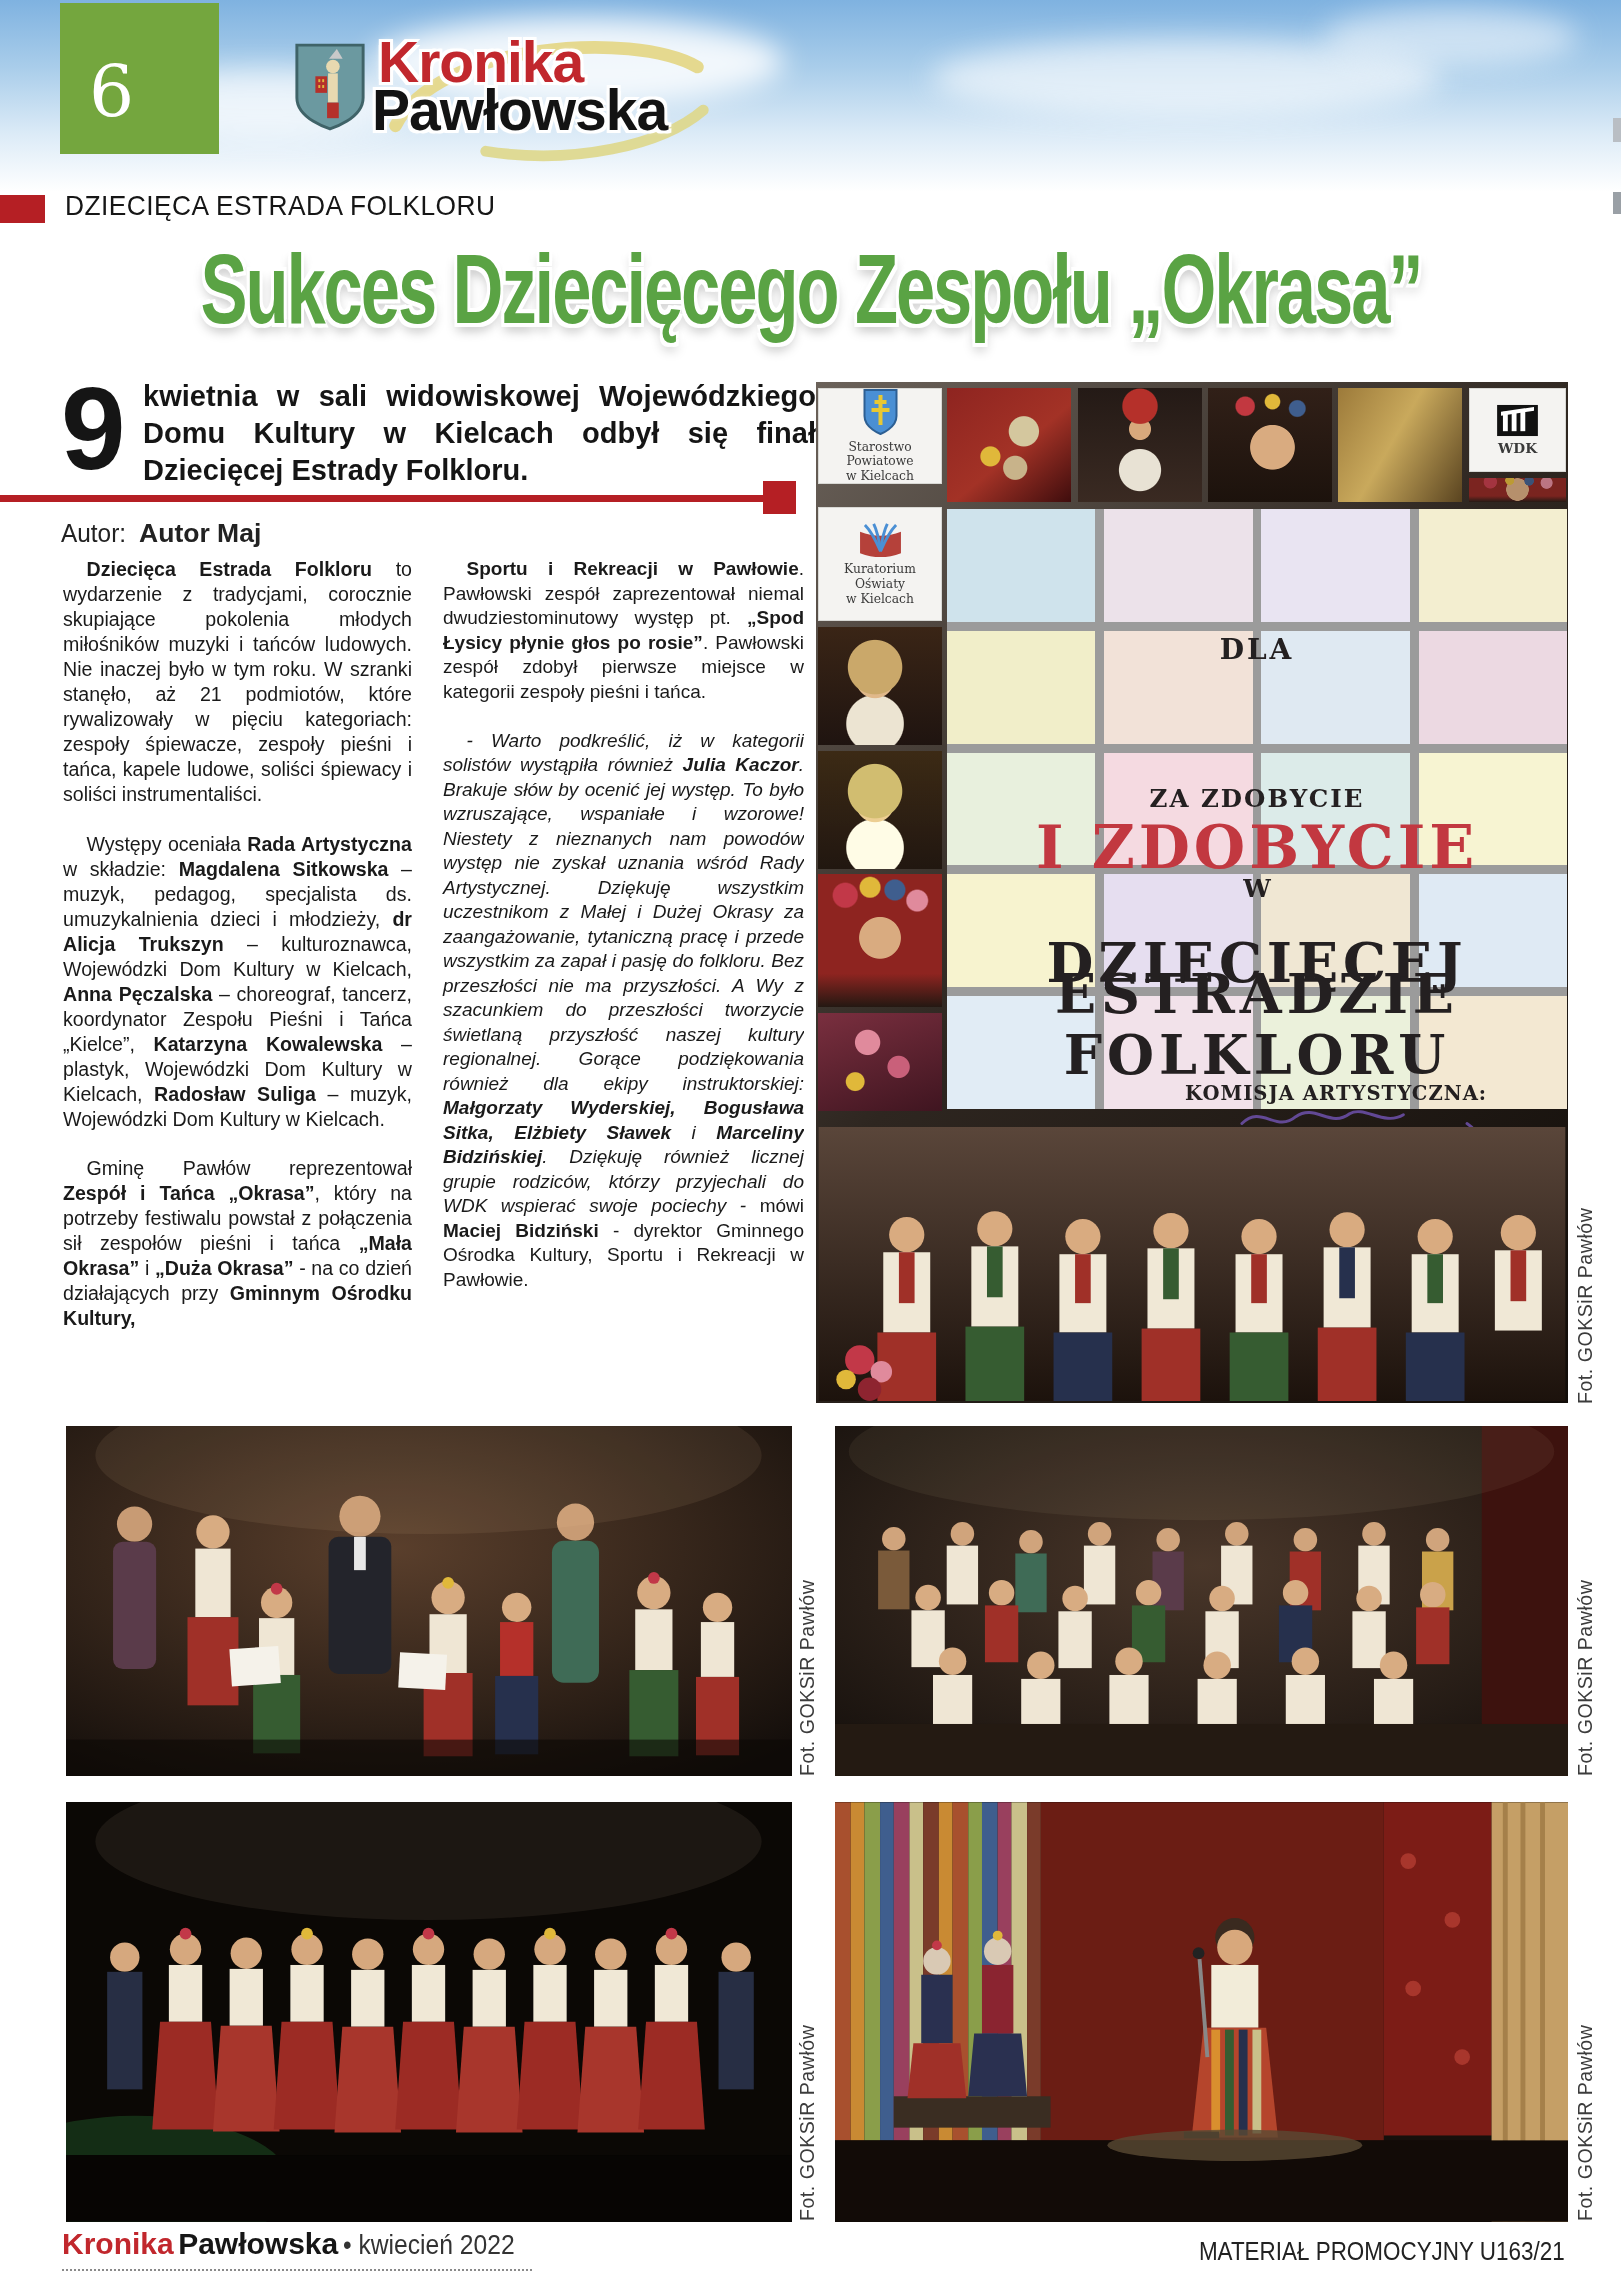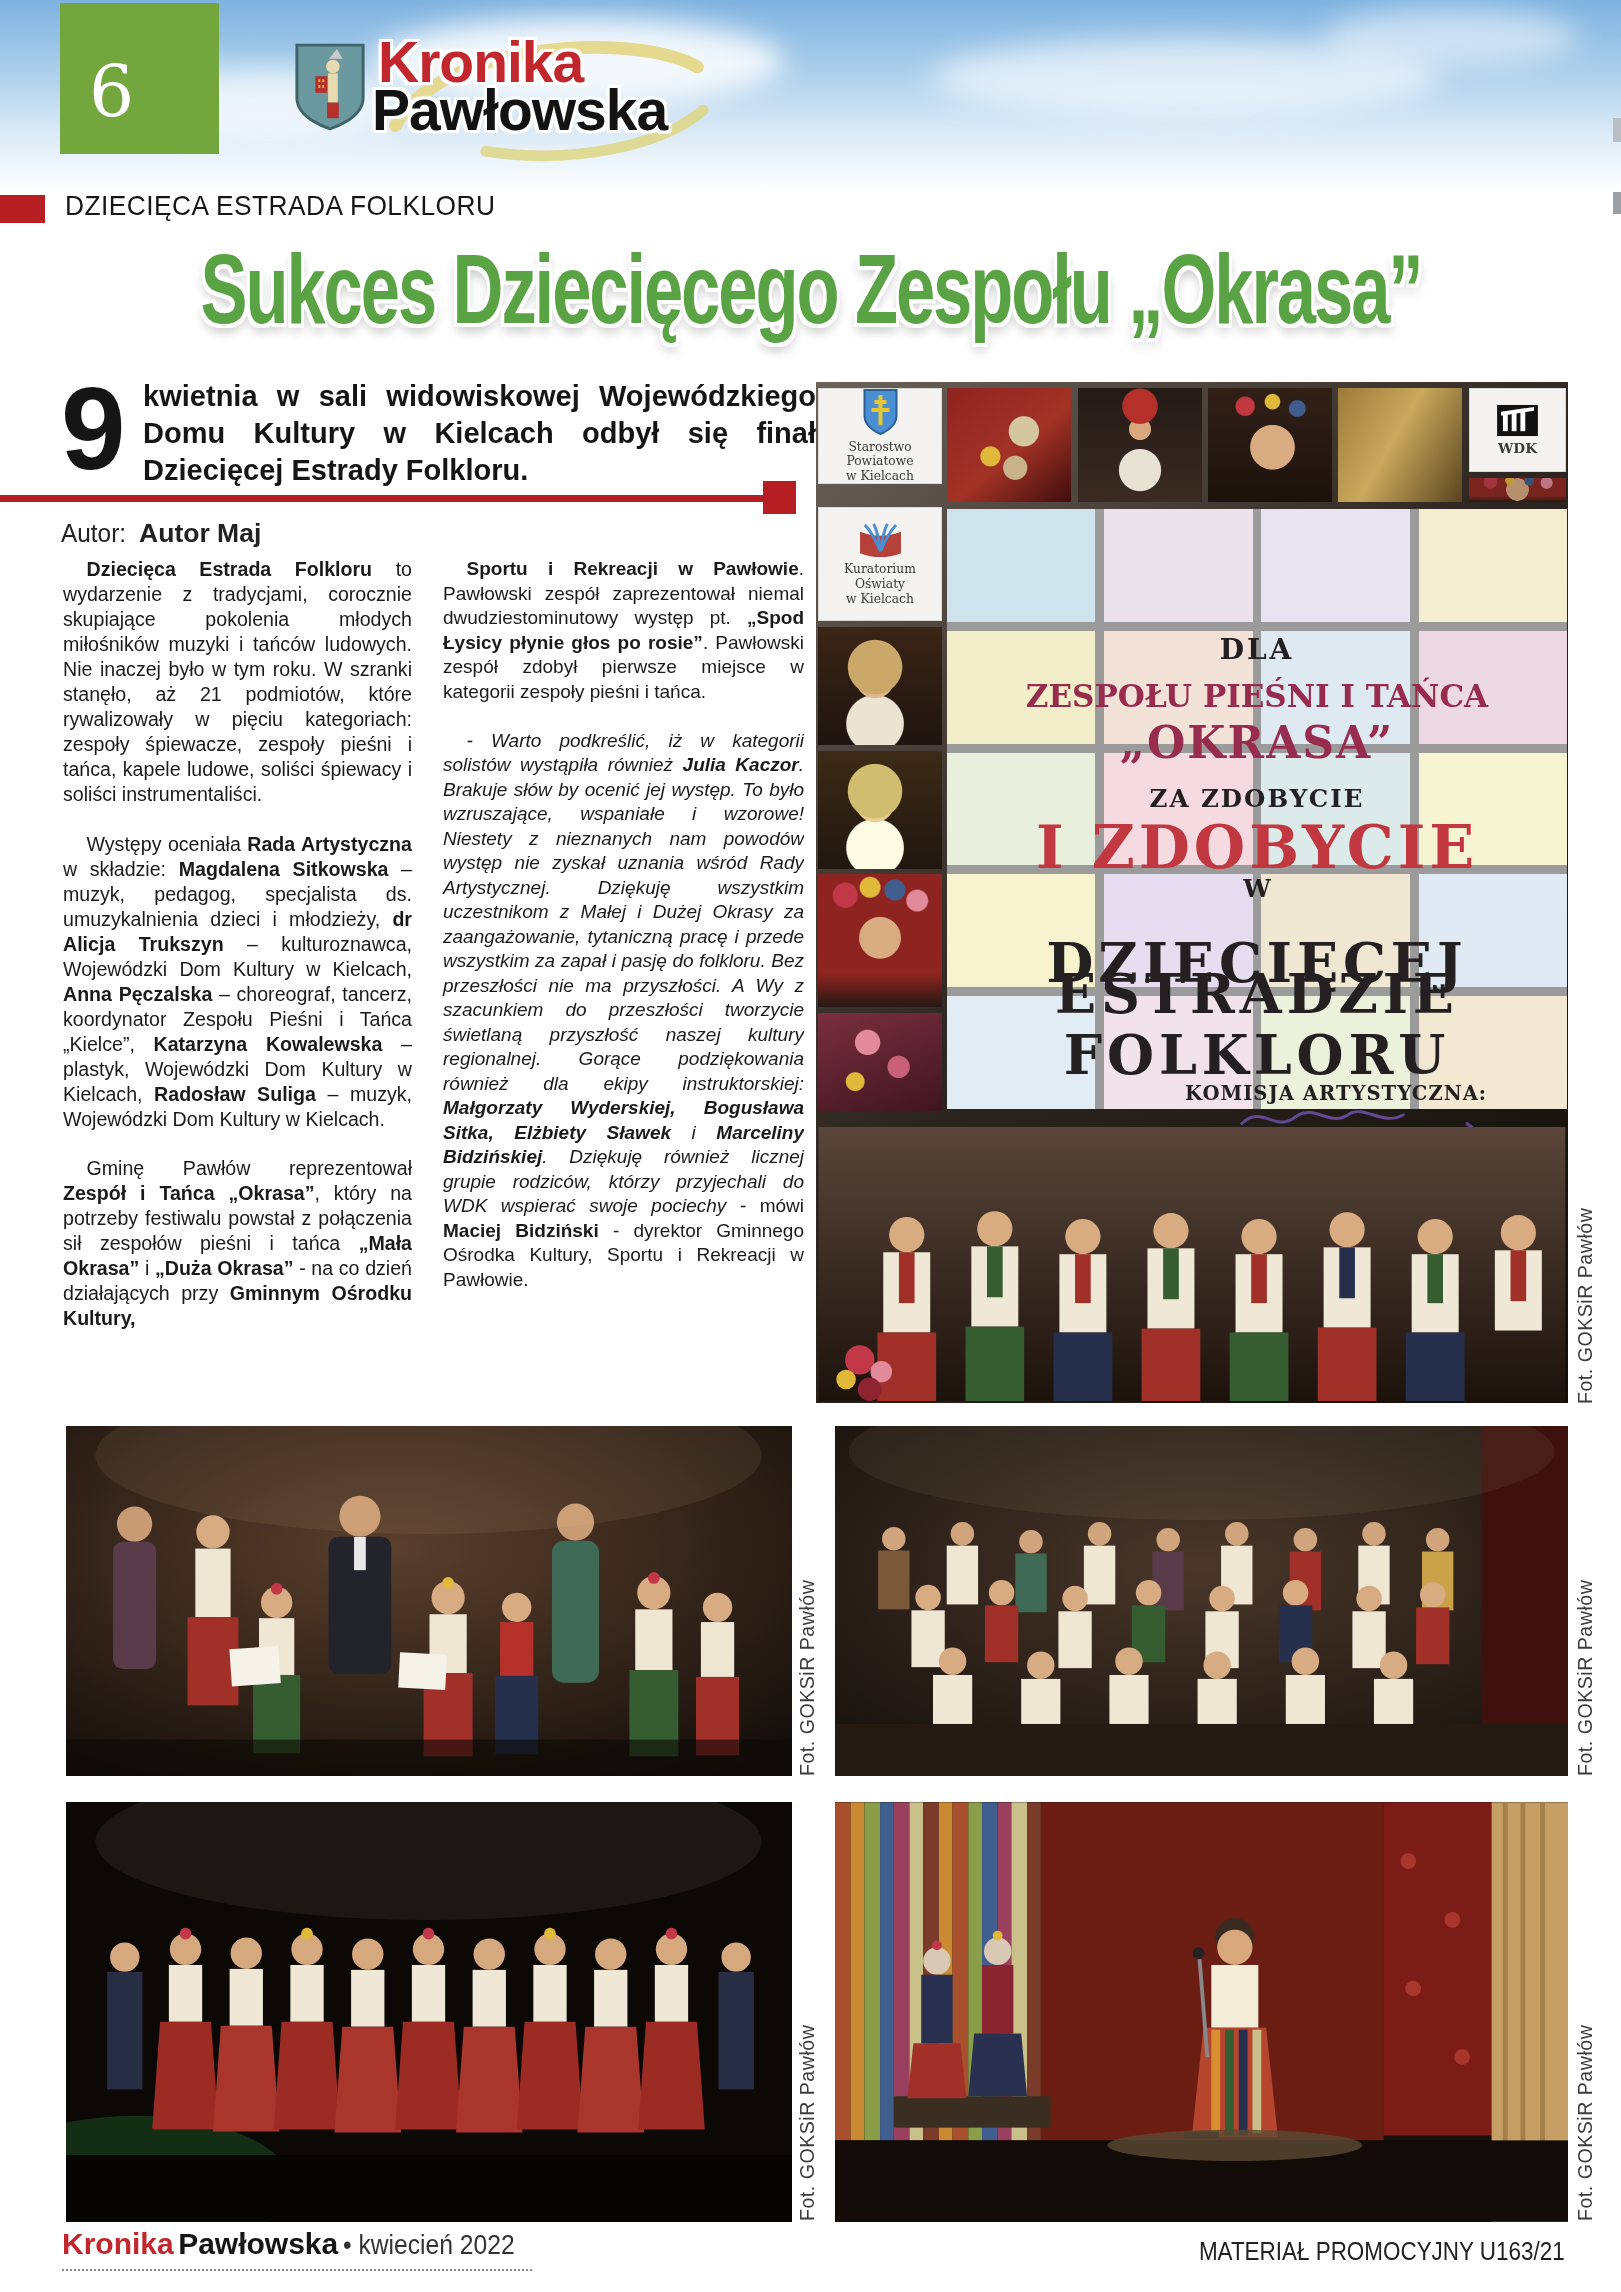--- a/index.html
+++ b/index.html
@@ -278,22 +278,20 @@
         <div style="background:#e6def0"></div>
         <div style="background:#f0e7d3"></div>
         <div style="background:#dfeaf4"></div>
       <div style="background:#e1ecf5"></div>
         <div style="background:#f2e2ea"></div>
         <div style="background:#ebf1db"></div>
         <div style="background:#f3e8d2"></div>
     </div>
 
     <div class="dp-text dp-dla">DLA</div>
-    <div class="dp-text dp-zespol">ZESPOŁU PIEŚNI I TAŃCA</div>
-    <div class="dp-text dp-okrasa">„OKRASA”</div>
     <div class="dp-text dp-zazdobycie">ZA ZDOBYCIE</div>
     <div class="dp-text dp-miejsce">I ZDOBYCIE</div>
     <div class="dp-text dp-w">W</div>
     <div class="dp-text dp-l1">DZIECIĘCEJ</div>
     <div class="dp-text dp-l2">ESTRADZIE</div>
     <div class="dp-text dp-l3">FOLKLORU</div>
     <div class="dp-text dp-komisja">KOMISJA ARTYSTYCZNA:</div>
 
     <svg class="dp-sigs" width="323" height="147" viewBox="0 0 330 150">
       <g stroke="#6a4ea3" stroke-width="3" fill="none" opacity=".9" stroke-linecap="round">

